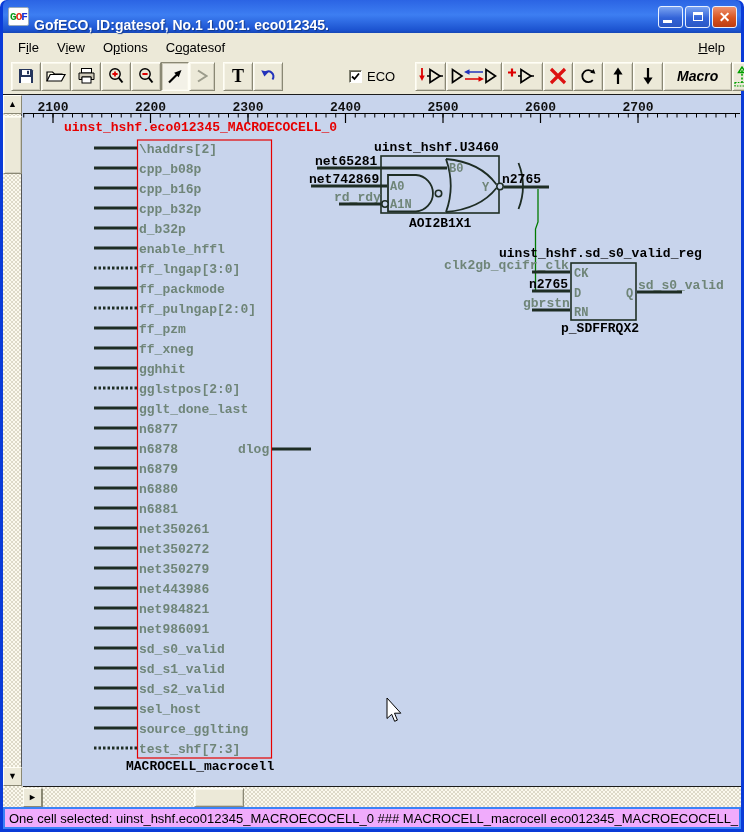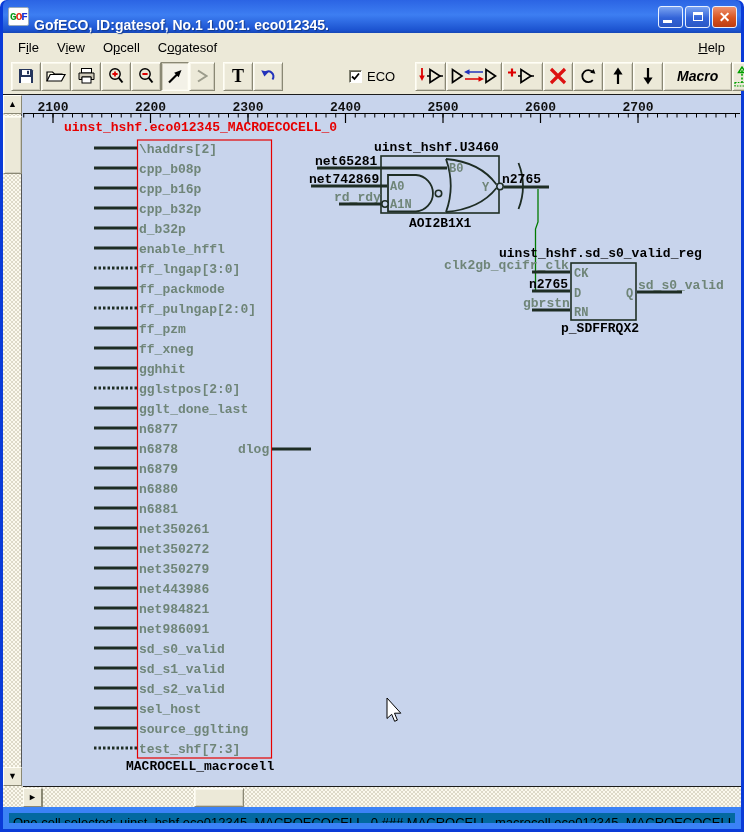--- a/index.html
+++ b/index.html
@@ -113,21 +113,21 @@
     background-color:#fbf9ee;
     background-image:conic-gradient(#ddd9c8 25%,transparent 25% 50%,#ddd9c8 50% 75%,transparent 75%);
     background-size:4px 4px;
   }
   .hscroll .sb-btn{top:1px;height:19px;}
   .hscroll .left{left:1px;}
   .hscroll .right{right:0;}
   .hscroll .sb-thumb{left:171px;top:1px;width:50px;height:19px;}
   
   .statusbar{
-    flex:0 0 22px;background:#0369a1;border:6px solid #3b82f6;
+    flex:0 0 22px;background:#f0abfc;border:2px solid #3b82f6;
     font-size:13px;color:#000;line-height:20px;padding-left:4px;
     white-space:nowrap;overflow:hidden;
   }
   .tri{font-size:9px;line-height:9px;}
 </style>
 </head>
 <body>
 
 <div class="window">
 
@@ -146,21 +146,21 @@
       </div>
     <div class="winbtn close">
         <span>✕</span>
       </div>
   </div>
 
   <div class="menubar">
     <div id="menu-items" style="display:flex;">
         <div class="menu-item"><span>F</span><span class="accel">i</span><span>le</span></div>
         <div class="menu-item"><span>V</span><span class="accel">i</span><span>ew</span></div>
-        <div class="menu-item"><span>O</span><span class="accel">p</span><span>cell</span></div>
+        <div class="menu-item"><span>O</span><span class="accel">p</span><span>tions</span></div>
         <div class="menu-item"><span>C</span><span class="accel">o</span><span>gatesof</span></div>
       </div>
     <div class="menu-item menu-help"><span></span><span class="accel">H</span><span>elp</span></div>
   </div>
 
   <div class="toolbar">
     <div id="tb-left" style="display:flex;">
         <div class="tbtn" style="width: 30px;">
           <span style="display: flex;">
             <svg width="20" height="20" viewBox="0 0 20 20">

